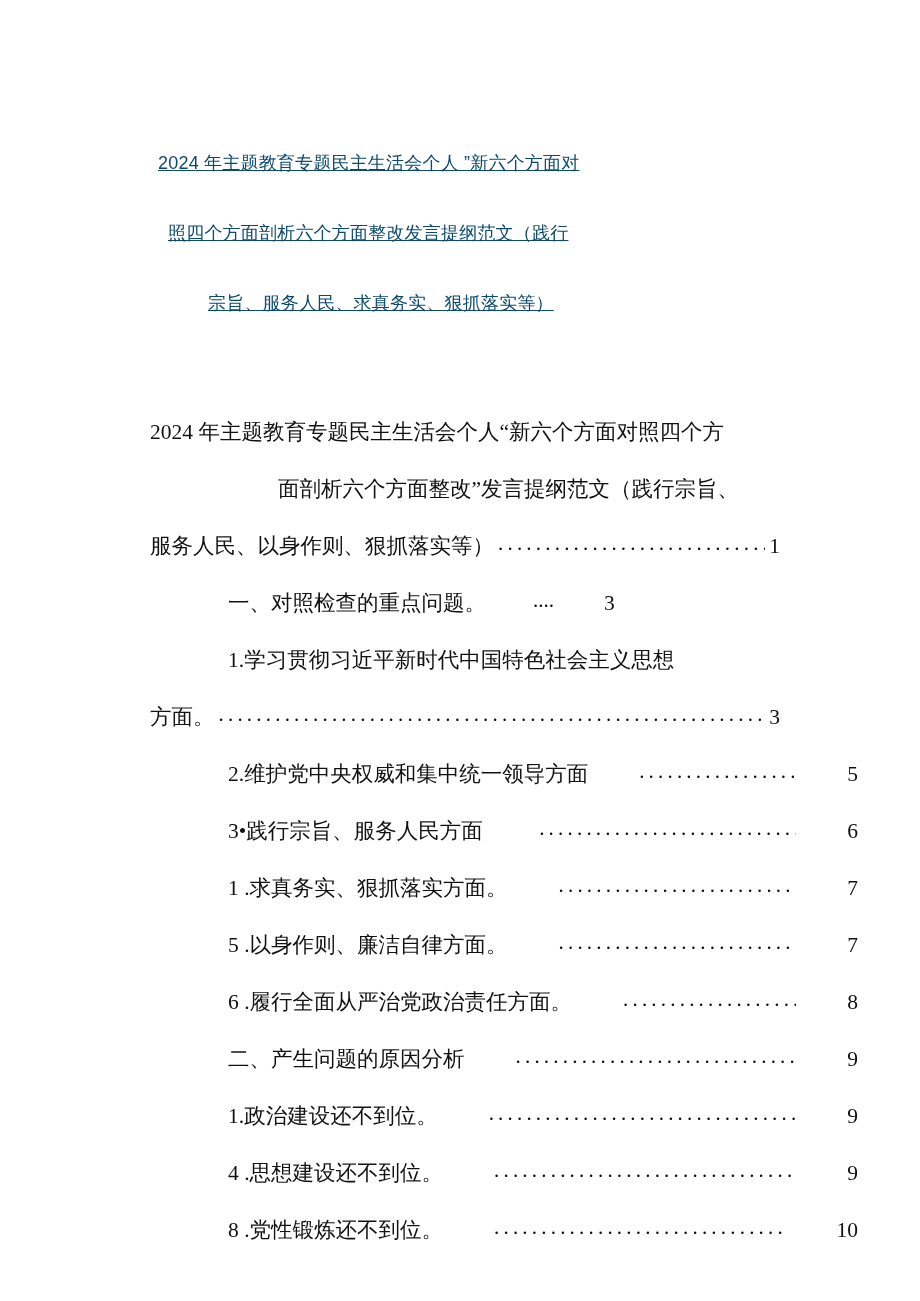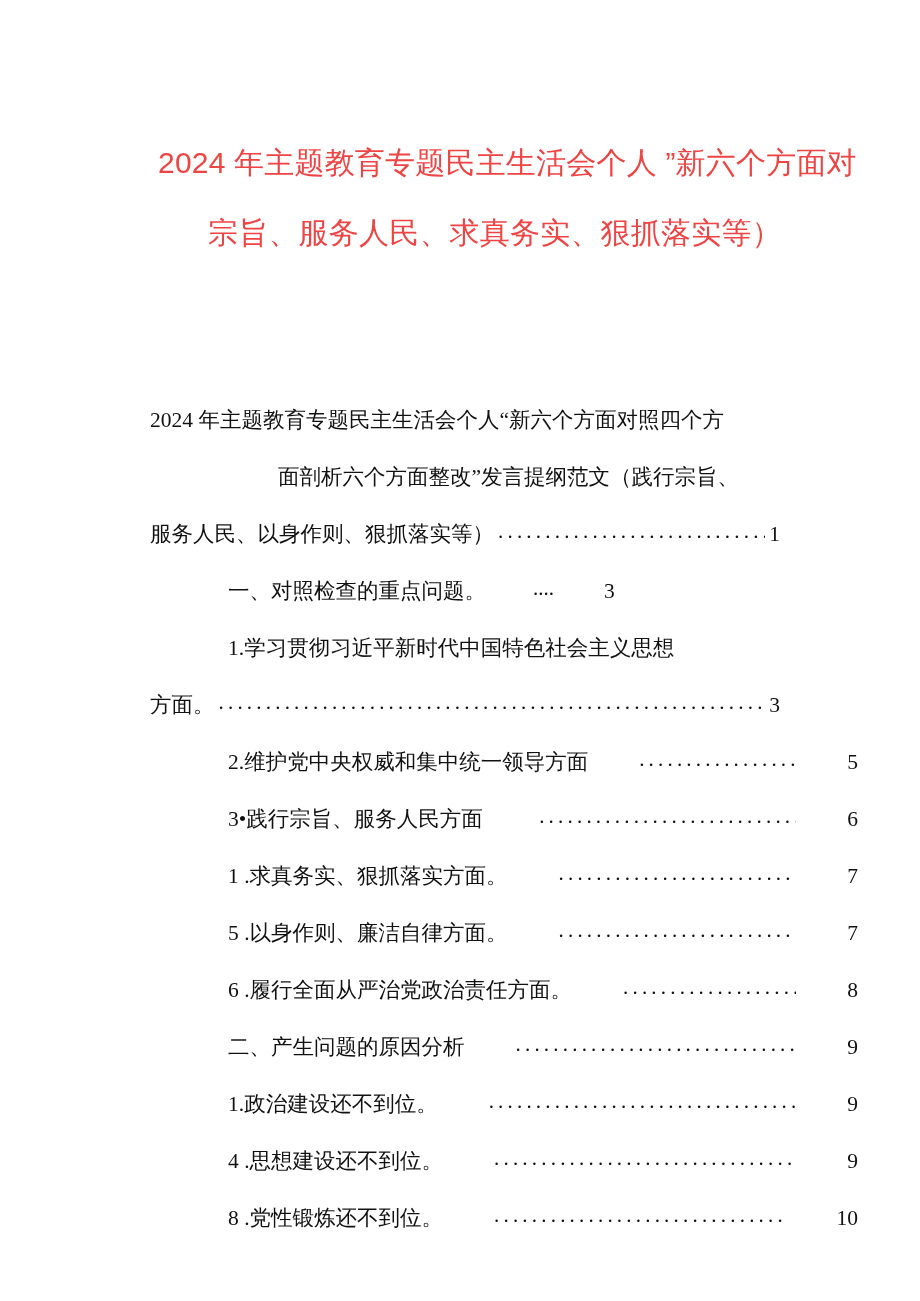--- a/index.html
+++ b/index.html
@@ -23,40 +23,41 @@
     box-sizing: border-box;
   }
 
   
   .doc-title {
     position: absolute;
     left: 150px;
     top: 128px;
     width: 630px;
     font-family: "Liberation Sans", "DejaVu Sans", sans-serif;
-    font-size: 30px;
+    font-size: 18px;
     font-weight: 400;
     line-height: 70px;
-    color: #ef4444;
+    color: #0c4a6e;
     letter-spacing: 0.2px;
     text-align: center;
+    text-decoration: underline;
   }
   .doc-title .tline {
     display: block;
     white-space: nowrap;
   }
   .doc-title .tline.l1 { text-align: left;   text-indent: 8px; }
   .doc-title .tline.l2 { text-align: left;   text-indent: 18px; }
   .doc-title .tline.l3 { text-align: left;   text-indent: 58px; }
 
   
   .toc {
     position: absolute;
     left: 150px;
-    top: 392px;
+    top: 404px;
     width: 630px;
     font-family: "Liberation Serif", "DejaVu Serif", serif;
     font-size: 21.5px;
     line-height: 57px;
     color: #111111;
   }
 
   .toc-entry {
     display: block;
     white-space: nowrap;
@@ -110,20 +111,21 @@
   .toc-line.wrap-mid { padding-left: 128px; }
   .toc-line.wrap-end { padding-left: 0px; }
 </style>
 </head>
 <body>
 
 <div class="page">
 
   <div class="doc-title">
     <span class="tline l1">2024 年主题教育专题民主生活会个人 ”新六个方面对</span>
+    <span class="tline l2">照四个方面剖析六个方面整改发言提纲范文（践行</span>
     <span class="tline l3">宗旨、服务人民、求真务实、狠抓落实等）</span>
   </div>
 
   <div class="toc">
 
     <div class="toc-entry">
       <div class="toc-line">
         <span class="label">2024 年主题教育专题民主生活会个人“新六个方面对照四个方</span>
       </div>
       <div class="toc-line wrap-mid">

